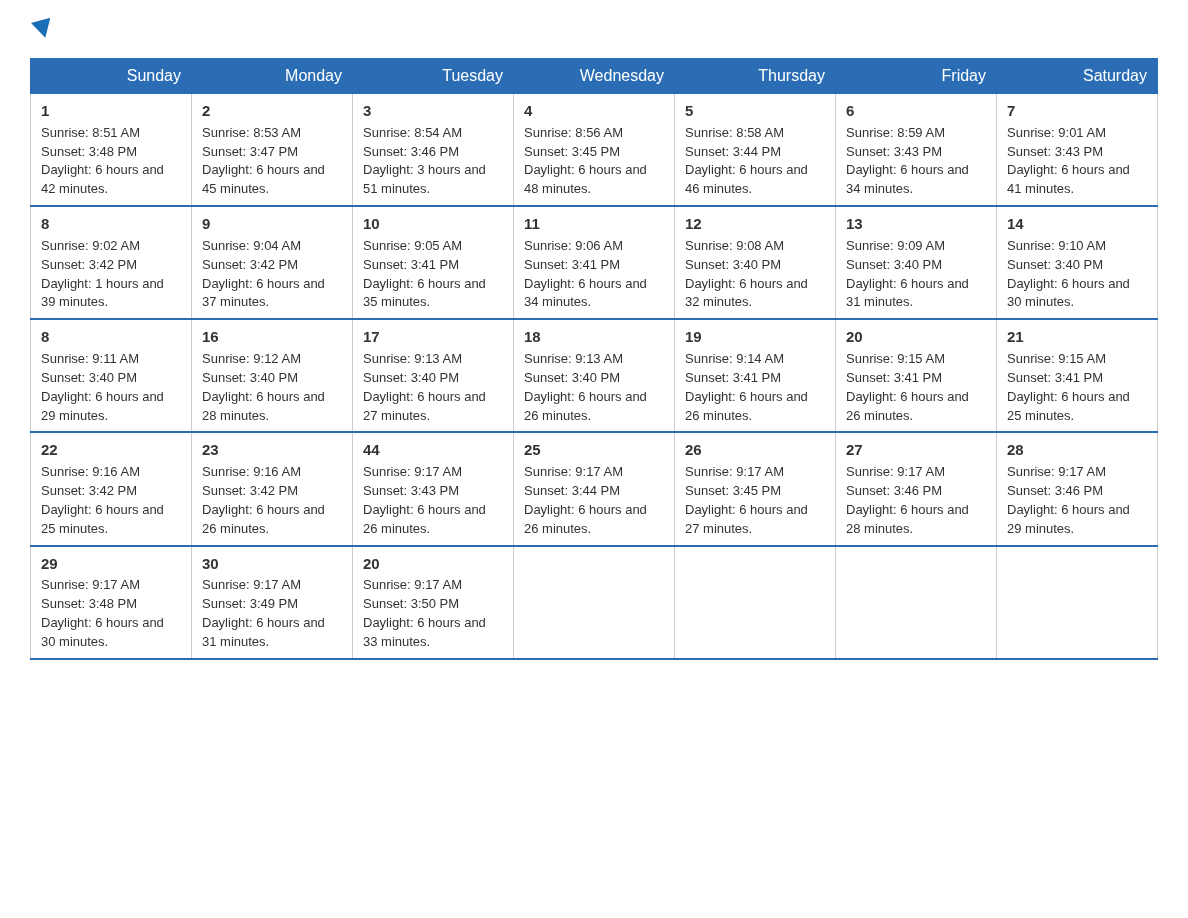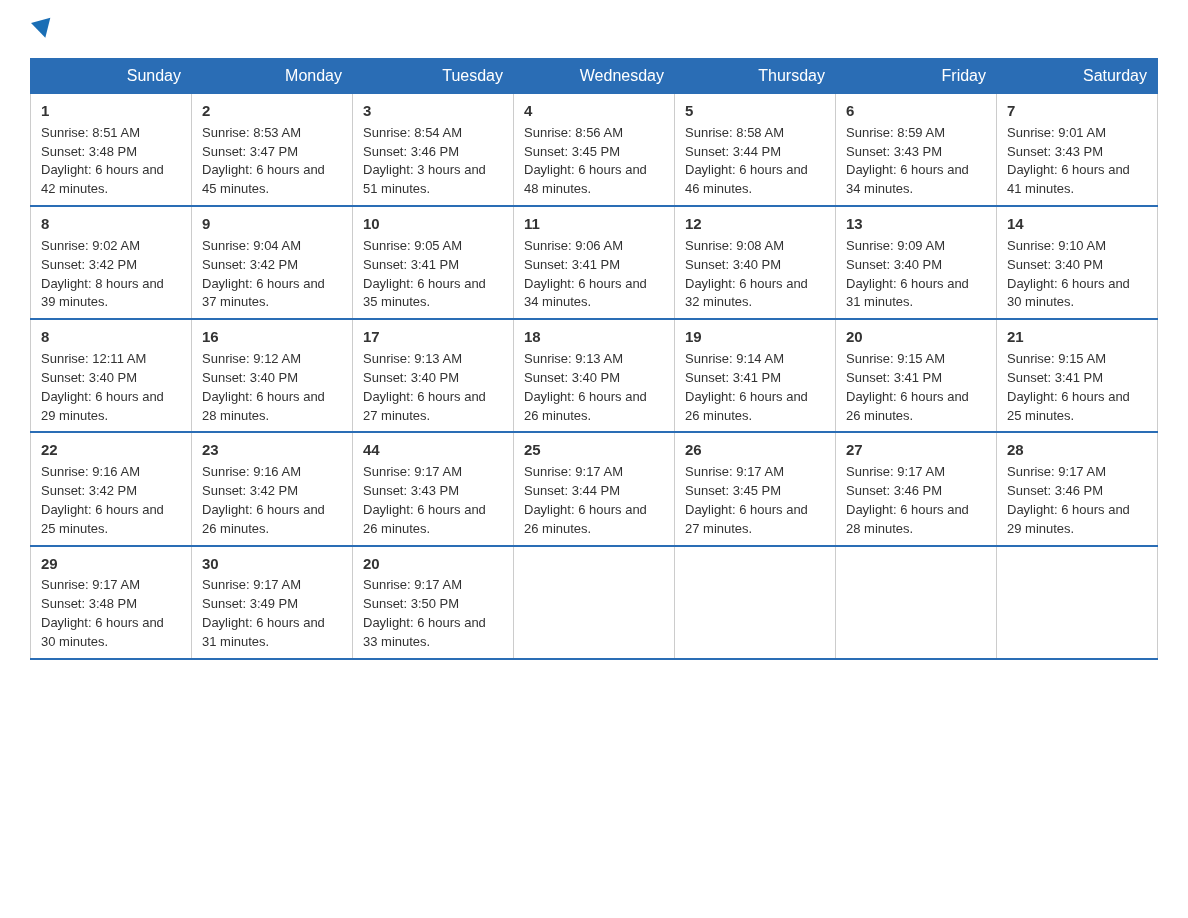--- a/index.html
+++ b/index.html
@@ -122,30 +122,30 @@
   <tr class="week-row">
         <td><span class="day-num">1</span><span>Sunrise: 8:51 AM</span><br><span>Sunset: 3:48 PM</span><br><span>Daylight: 6 hours and 42 minutes.</span></td>
         <td><span class="day-num">2</span><span>Sunrise: 8:53 AM</span><br><span>Sunset: 3:47 PM</span><br><span>Daylight: 6 hours and 45 minutes.</span></td>
         <td><span class="day-num">3</span><span>Sunrise: 8:54 AM</span><br><span>Sunset: 3:46 PM</span><br><span>Daylight: 3 hours and 51 minutes.</span></td>
         <td><span class="day-num">4</span><span>Sunrise: 8:56 AM</span><br><span>Sunset: 3:45 PM</span><br><span>Daylight: 6 hours and 48 minutes.</span></td>
         <td><span class="day-num">5</span><span>Sunrise: 8:58 AM</span><br><span>Sunset: 3:44 PM</span><br><span>Daylight: 6 hours and 46 minutes.</span></td>
         <td><span class="day-num">6</span><span>Sunrise: 8:59 AM</span><br><span>Sunset: 3:43 PM</span><br><span>Daylight: 6 hours and 34 minutes.</span></td>
         <td><span class="day-num">7</span><span>Sunrise: 9:01 AM</span><br><span>Sunset: 3:43 PM</span><br><span>Daylight: 6 hours and 41 minutes.</span></td>
       </tr>
       <tr class="week-row">
-        <td><span class="day-num">8</span><span>Sunrise: 9:02 AM</span><br><span>Sunset: 3:42 PM</span><br><span>Daylight: 8 hours and 39 minutes.</span></td>
+        <td><span class="day-num">8</span><span>Sunrise: 9:02 AM</span><br><span>Sunset: 3:42 PM</span><br><span>Daylight: 1 hours and 39 minutes.</span></td>
         <td><span class="day-num">9</span><span>Sunrise: 9:04 AM</span><br><span>Sunset: 3:42 PM</span><br><span>Daylight: 6 hours and 37 minutes.</span></td>
         <td><span class="day-num">10</span><span>Sunrise: 9:05 AM</span><br><span>Sunset: 3:41 PM</span><br><span>Daylight: 6 hours and 35 minutes.</span></td>
         <td><span class="day-num">11</span><span>Sunrise: 9:06 AM</span><br><span>Sunset: 3:41 PM</span><br><span>Daylight: 6 hours and 34 minutes.</span></td>
         <td><span class="day-num">12</span><span>Sunrise: 9:08 AM</span><br><span>Sunset: 3:40 PM</span><br><span>Daylight: 6 hours and 32 minutes.</span></td>
         <td><span class="day-num">13</span><span>Sunrise: 9:09 AM</span><br><span>Sunset: 3:40 PM</span><br><span>Daylight: 6 hours and 31 minutes.</span></td>
         <td><span class="day-num">14</span><span>Sunrise: 9:10 AM</span><br><span>Sunset: 3:40 PM</span><br><span>Daylight: 6 hours and 30 minutes.</span></td>
       </tr>
       <tr class="week-row">
-        <td><span class="day-num">8</span><span>Sunrise: 12:11 AM</span><br><span>Sunset: 3:40 PM</span><br><span>Daylight: 6 hours and 29 minutes.</span></td>
+        <td><span class="day-num">8</span><span>Sunrise: 9:11 AM</span><br><span>Sunset: 3:40 PM</span><br><span>Daylight: 6 hours and 29 minutes.</span></td>
         <td><span class="day-num">16</span><span>Sunrise: 9:12 AM</span><br><span>Sunset: 3:40 PM</span><br><span>Daylight: 6 hours and 28 minutes.</span></td>
         <td><span class="day-num">17</span><span>Sunrise: 9:13 AM</span><br><span>Sunset: 3:40 PM</span><br><span>Daylight: 6 hours and 27 minutes.</span></td>
         <td><span class="day-num">18</span><span>Sunrise: 9:13 AM</span><br><span>Sunset: 3:40 PM</span><br><span>Daylight: 6 hours and 26 minutes.</span></td>
         <td><span class="day-num">19</span><span>Sunrise: 9:14 AM</span><br><span>Sunset: 3:41 PM</span><br><span>Daylight: 6 hours and 26 minutes.</span></td>
         <td><span class="day-num">20</span><span>Sunrise: 9:15 AM</span><br><span>Sunset: 3:41 PM</span><br><span>Daylight: 6 hours and 26 minutes.</span></td>
         <td><span class="day-num">21</span><span>Sunrise: 9:15 AM</span><br><span>Sunset: 3:41 PM</span><br><span>Daylight: 6 hours and 25 minutes.</span></td>
       </tr>
       <tr class="week-row">
         <td><span class="day-num">22</span><span>Sunrise: 9:16 AM</span><br><span>Sunset: 3:42 PM</span><br><span>Daylight: 6 hours and 25 minutes.</span></td>
         <td><span class="day-num">23</span><span>Sunrise: 9:16 AM</span><br><span>Sunset: 3:42 PM</span><br><span>Daylight: 6 hours and 26 minutes.</span></td>

